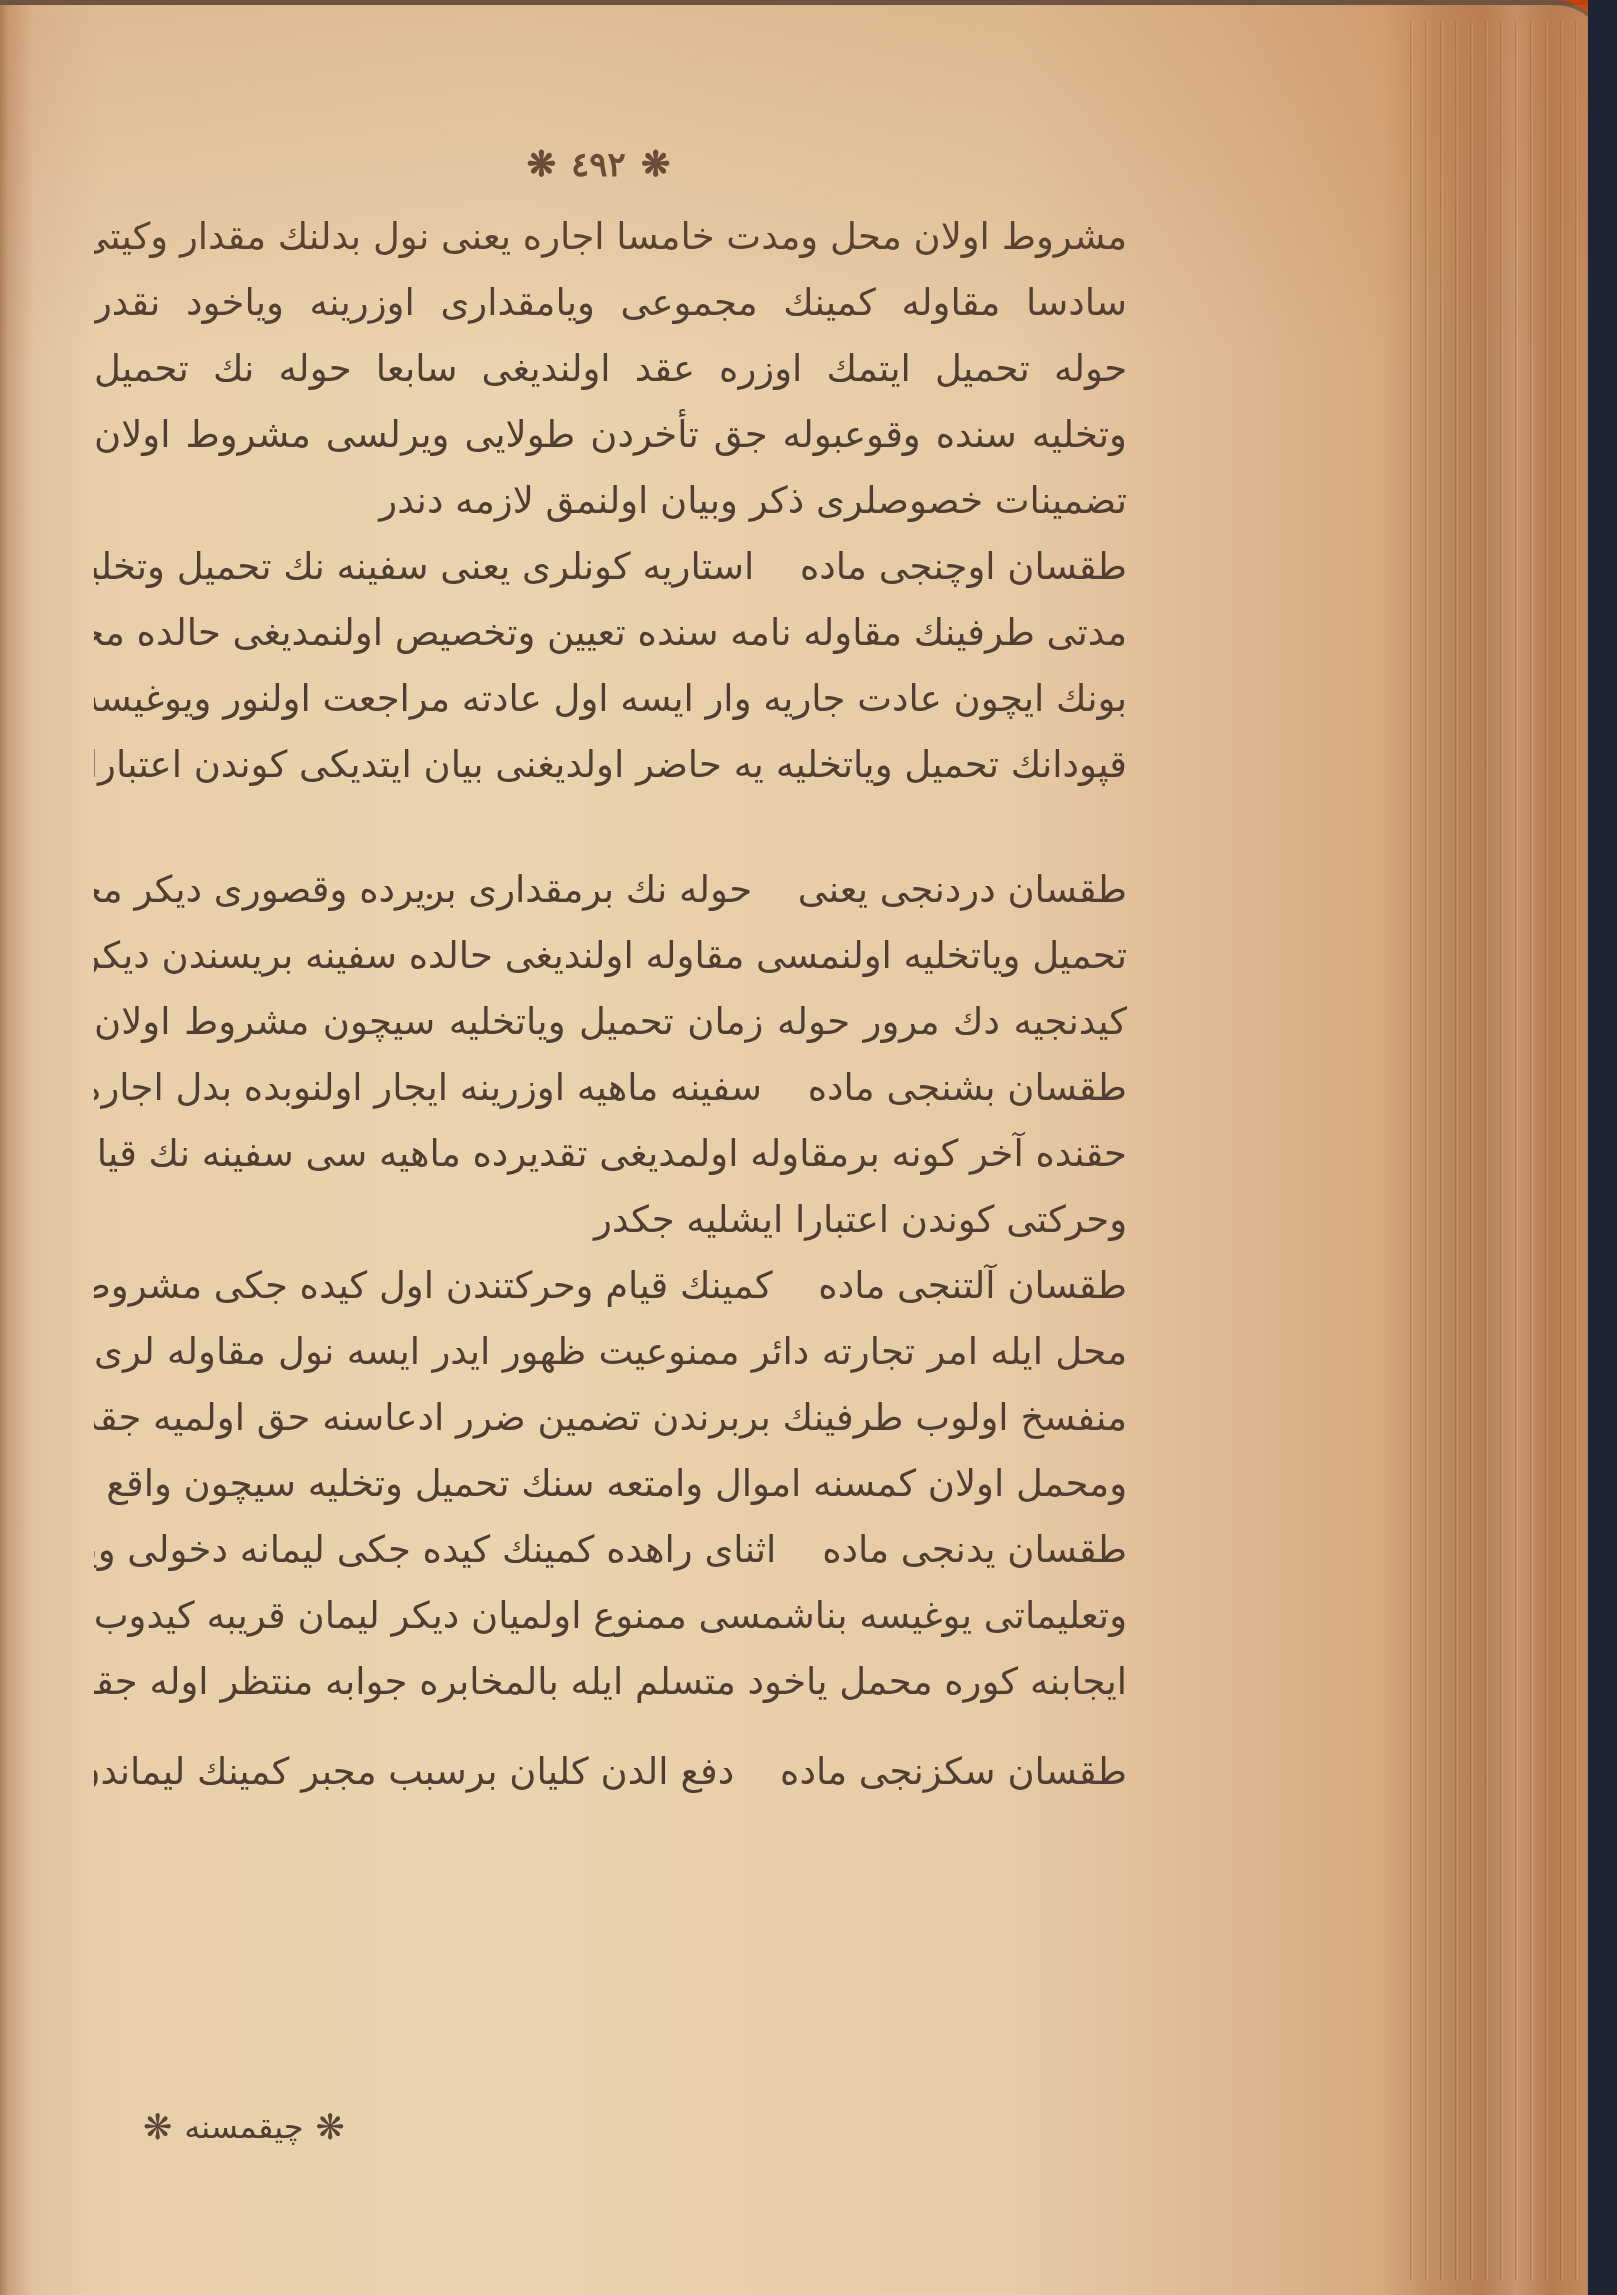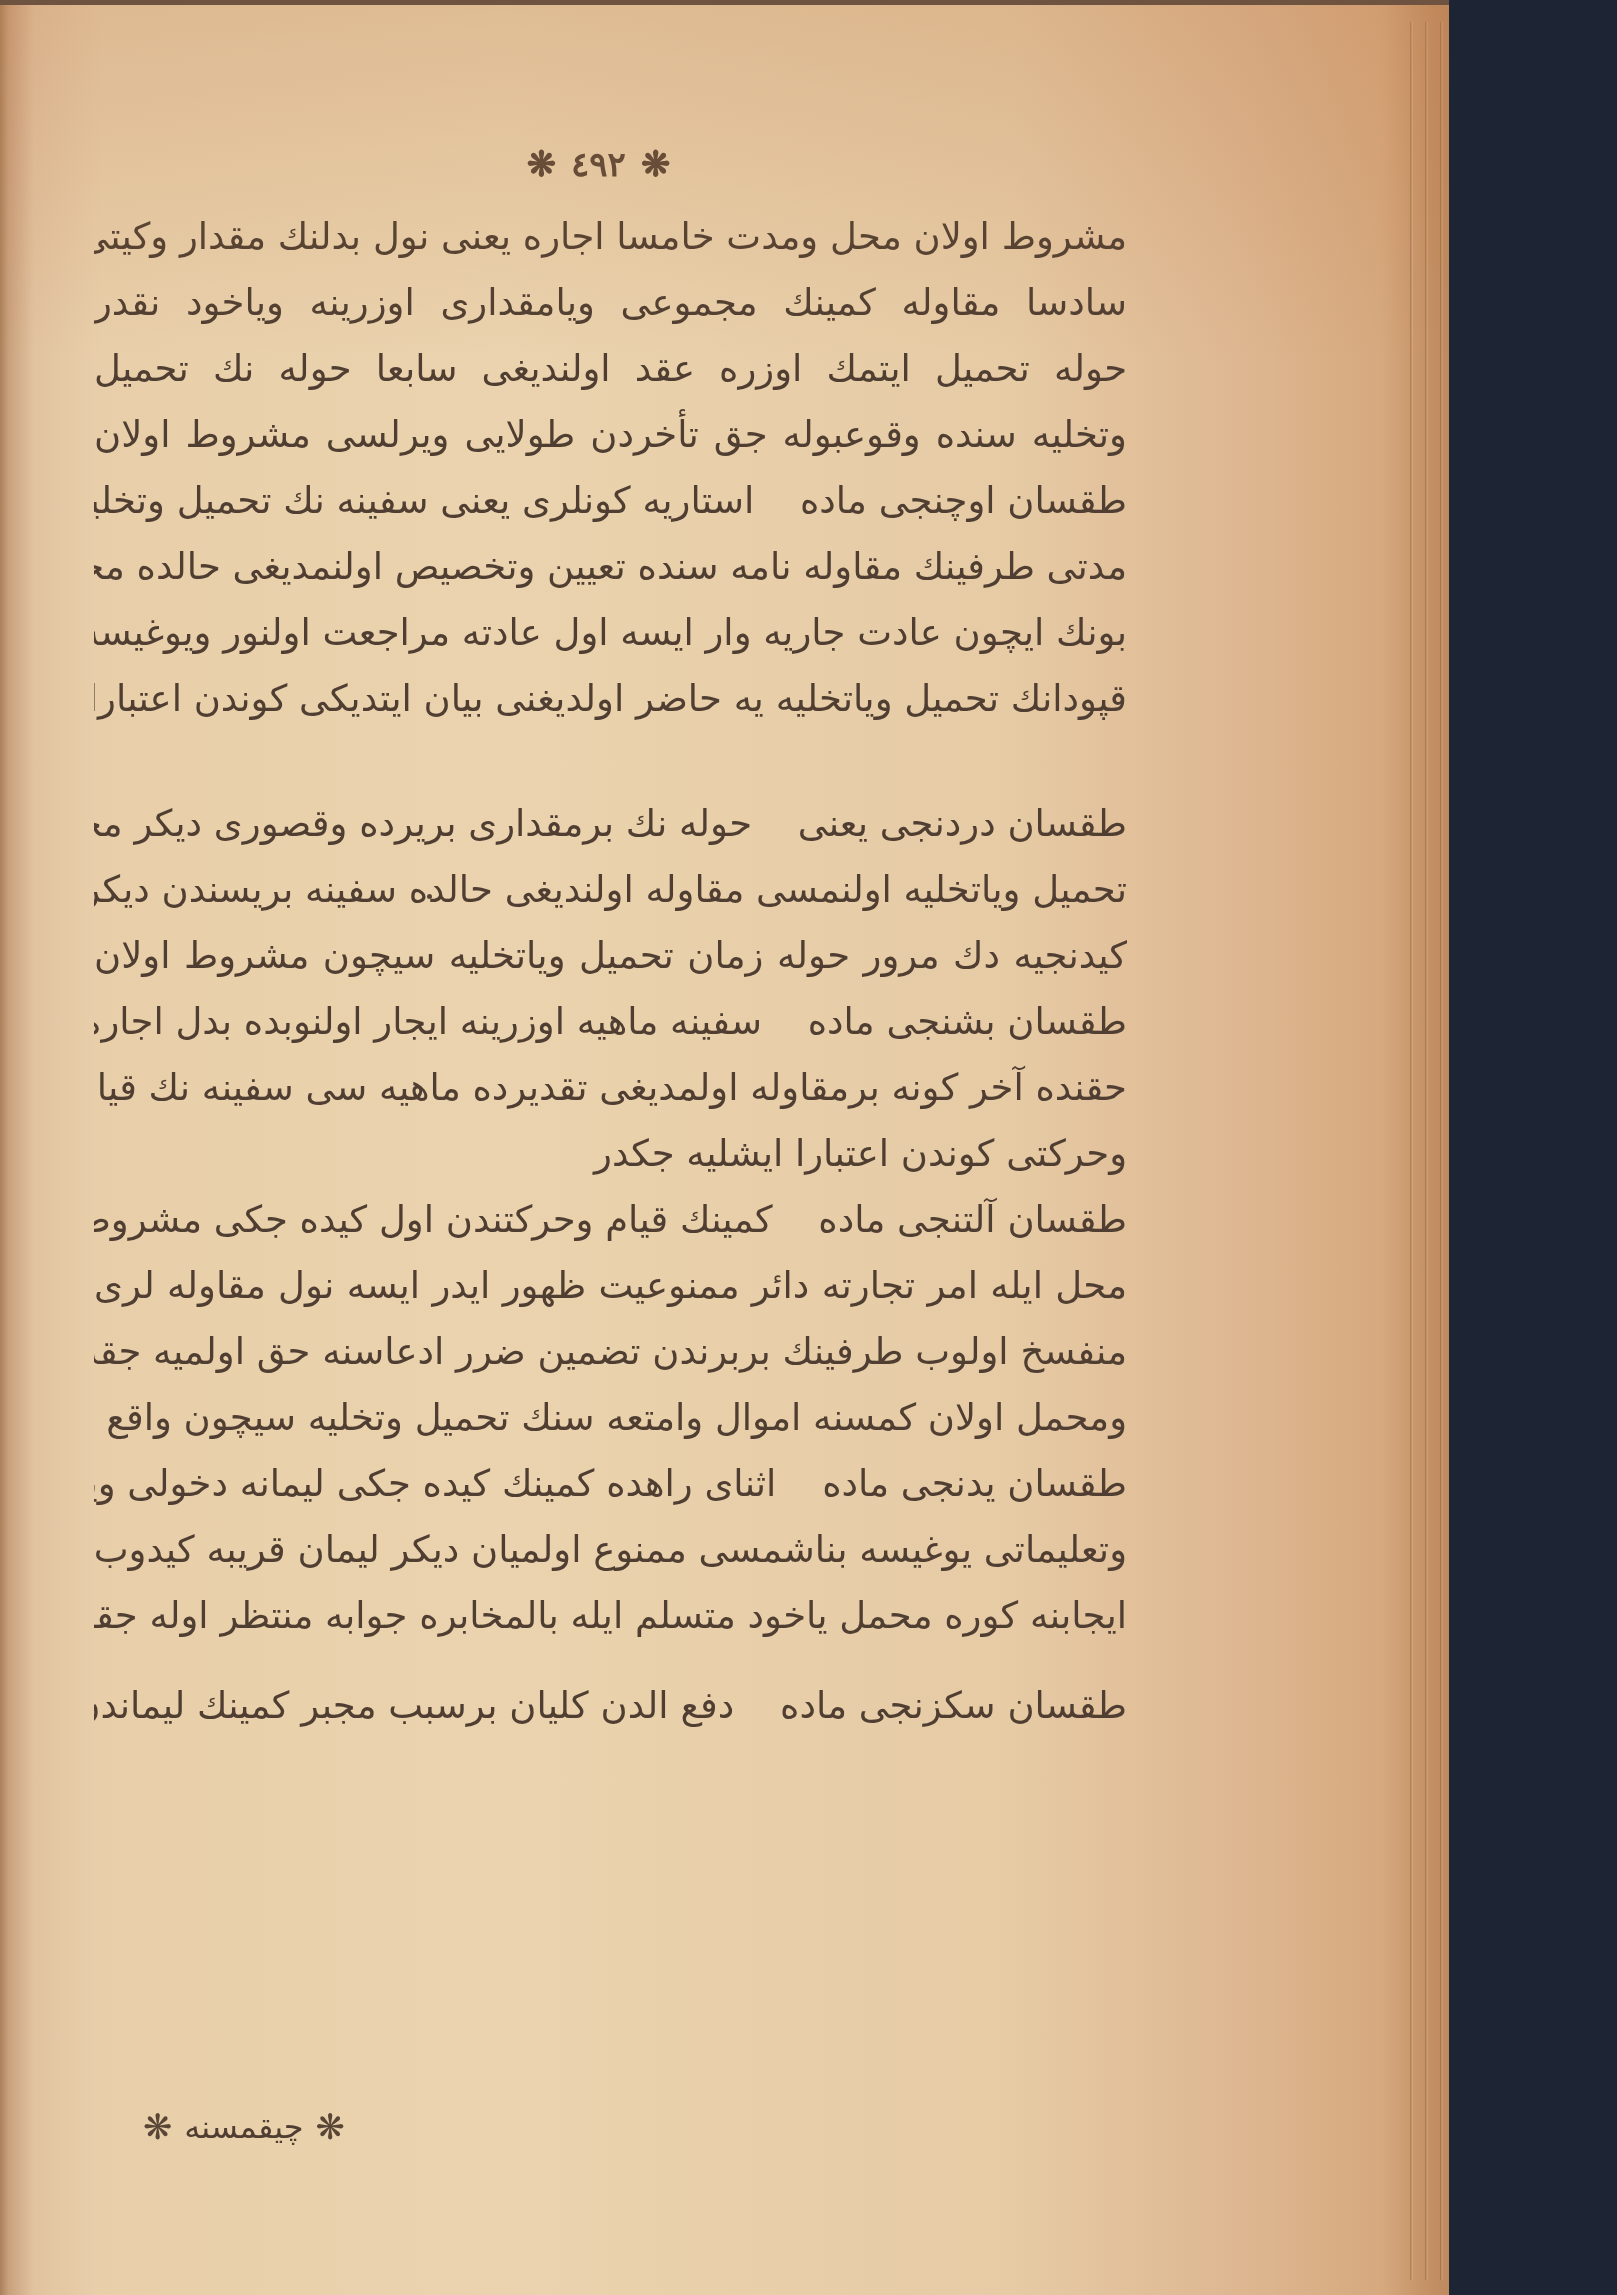--- a/index.html
+++ b/index.html
@@ -2,21 +2,21 @@
 <html style="font-size:13.5px"><head>
   <meta charset="utf-8">
   <style>
     html, body {
       margin: 0;
       padding: 0;
       background: #1d2433;
     }
     .scan {
       position: relative;
-      width: 1449px;
+      width: 1588px;
       height: 2295px;
       overflow: hidden;
       background: #c2410c;
     }
     .page {
       position: absolute;
       left: 0;
       top: 0;
       width: 1605px;
       height: 2295px;
@@ -129,20 +129,21 @@
       <span>٤٩٢</span>
       <span class="ornament">❋</span>
     </div>
 
     <div class="text-block">
 
       <div class="line">مشروط اولان محل ومدت خامسا اجاره یعنی نول بدلنك مقدار وكیتی</div>
       <div class="line">سادسا مقاوله كمینك مجموعی ویامقداری اوزرینه ویاخود نقدر</div>
       <div class="line">حوله تحمیل ایتمك اوزره عقد اولندیغی سابعا حوله نك تحمیل</div>
       <div class="line">وتخلیه سنده وقوعبوله جق تأخردن طولایی ویرلسی مشروط اولان</div>
+      <div class="line short">تضمینات خصوصلری ذكر وبیان اولنمق لازمه دندر</div>
 
       <div class="line">
         <span class="article-head">طقسان اوچنجی ماده</span>
         <span>استاریه كونلری یعنی سفینه نك تحمیل وتخلیه سنك</span>
       </div>
       <div class="line">مدتی طرفینك مقاوله نامه سنده تعیین وتخصیص اولنمدیغی حالده محلنده</div>
       <div class="line">بونك ایچون عادت جاریه وار ایسه اول عادته مراجعت اولنور ویوغیسه</div>
       <div class="line">قپودانك تحمیل ویاتخلیه یه حاضر اولدیغنی بیان ایتدیكی كوندن اعتبارا</div>
 
       <div class="gap-medium"></div>

